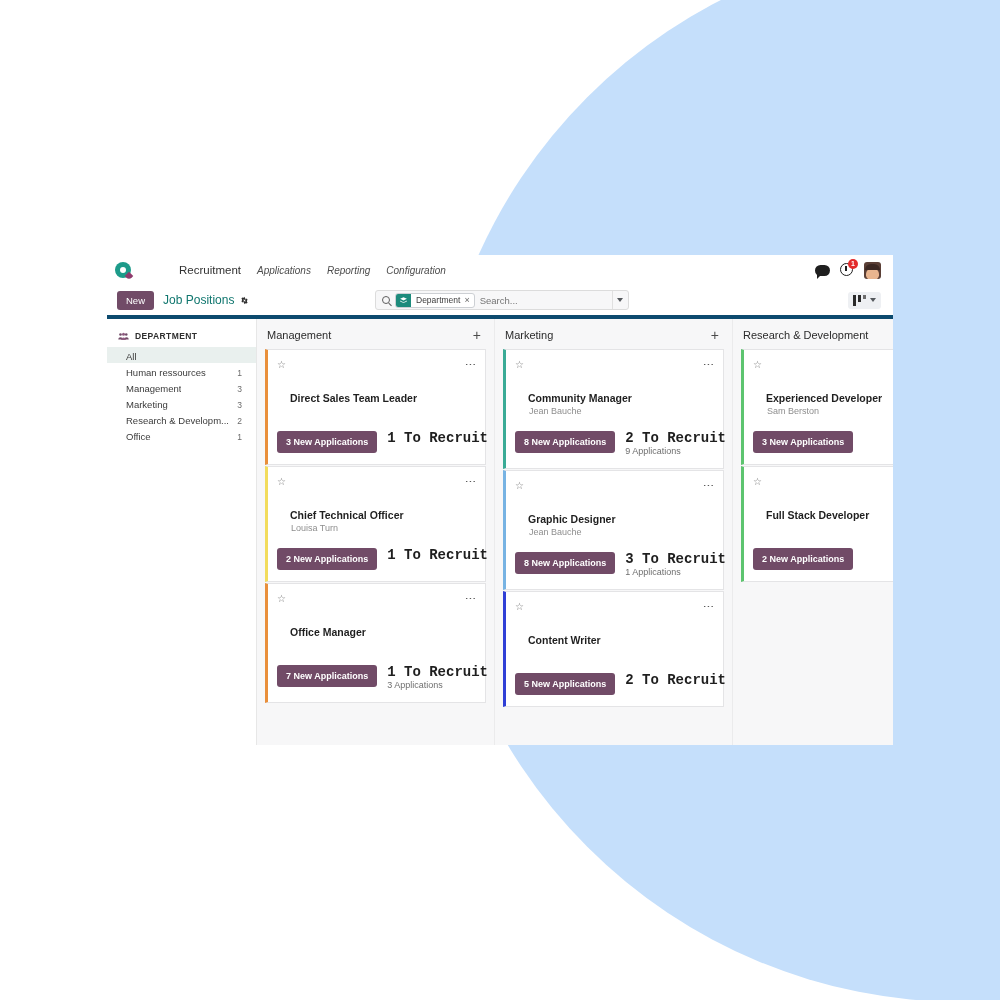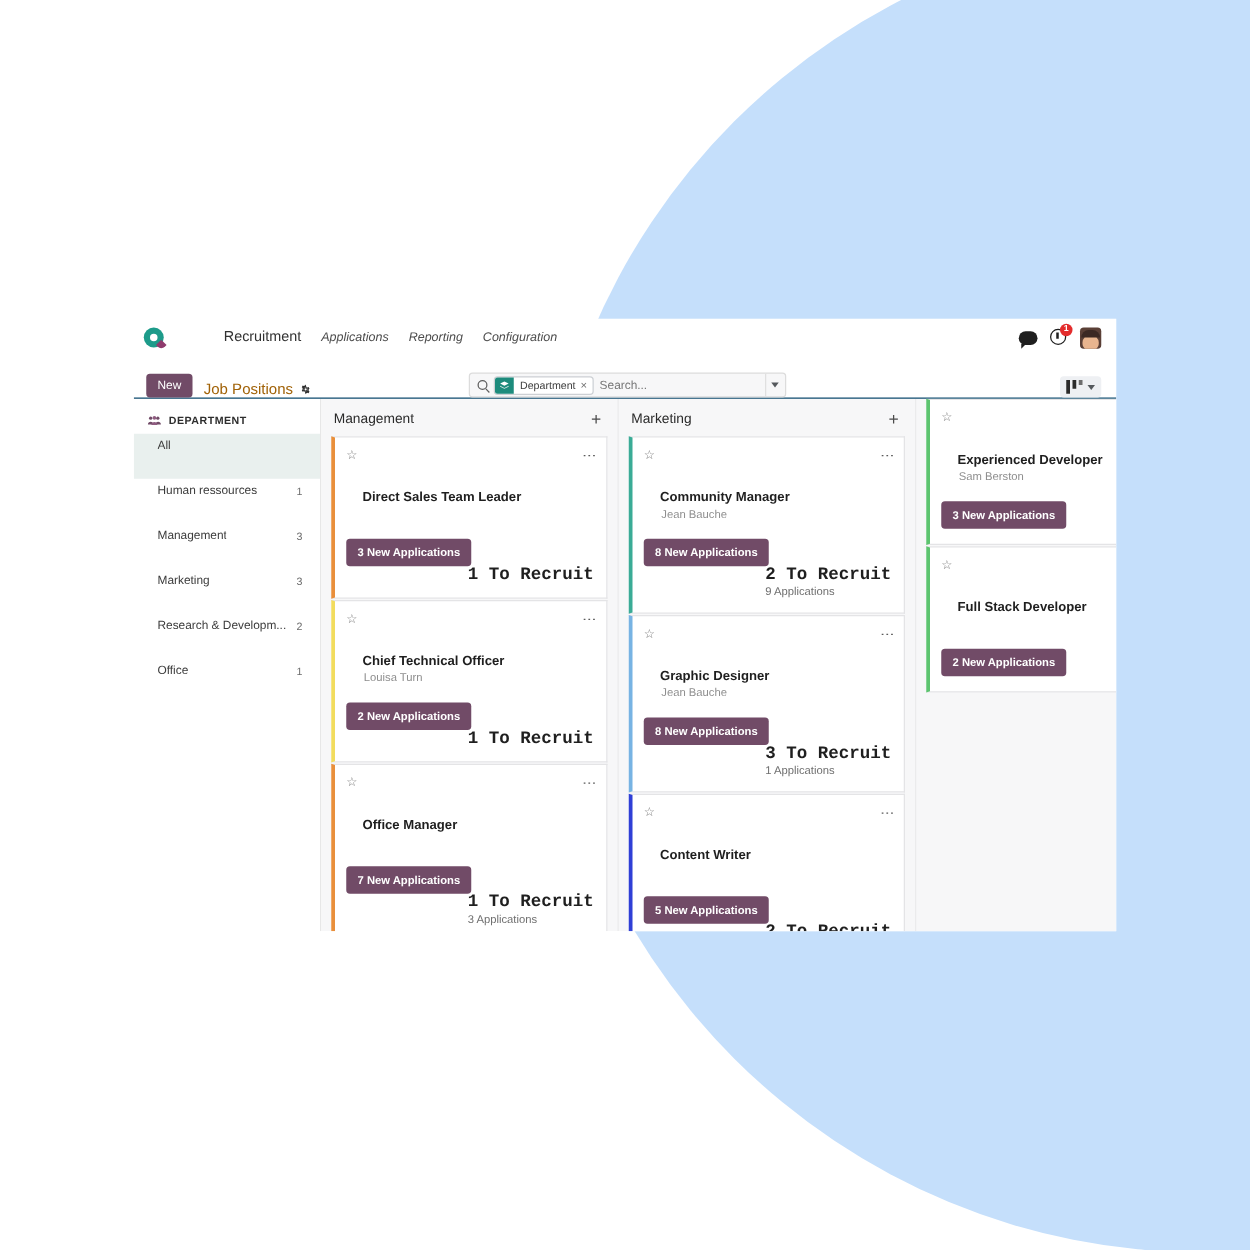--- a/index.html
+++ b/index.html
@@ -158,41 +158,41 @@
     left: 1px; top: 2px;
     width: 15px; height: 6px;
     border-radius: 7px 7px 0 0;
     background: #3b2823;
   }
 
   
   .control-panel {
     height: 34px;
     background: #ffffff;
-    border-bottom: 1px solid #0c4a6e;
-    display: flex;
-    align-items: flex-end;
+    border-bottom: 4px solid #0c4a6e;
+    display: flex;
+    align-items: center;
     padding: 0 10px;
     flex: 0 0 auto;
     position: relative;
   }
   .btn-new {
     background: #714b67;
     color: #ffffff;
     font-size: 9.5px;
     padding: 4px 9px;
     border-radius: 3px;
     border: none;
     font-weight: 400;
     cursor: pointer;
     white-space: nowrap;
   }
   .breadcrumb {
     font-size: 12px;
-    color: #a16207;
+    color: #0f766e;
     margin-left: 9px;
     display: flex;
     align-items: center;
     gap: 6px;
     white-space: nowrap;
   }
   .gear-icon {
     display: inline-block;
     width: 9px; height: 9px;
     position: relative;
@@ -332,21 +332,21 @@
     letter-spacing: 0.4px;
     color: #2e2e2e;
   }
   .people-icon { display:block; }
   .sidebar-item {
     display: flex;
     align-items: center;
     justify-content: space-between;
     font-size: 9.5px;
     color: #3b3b3b;
-    padding: 4px 14px 20px 19px;
+    padding: 4px 14px 0 19px;
     cursor: pointer;
     line-height: 12px;
   }
   .sidebar-item.active {
     background: #e9f0ee;
     font-weight: 400;
   }
   .sidebar-item .si-label {
     white-space: nowrap;
     overflow: hidden;
@@ -446,21 +446,20 @@
     font-size: 9px;
     color: #8e8e8e;
     margin: 2px 0 0 14px;
     line-height: 11px;
     min-height: 11px;
   }
   .card-bottom {
     display: flex;
     align-items: flex-start;
     margin-top: 14px;
-    flex-direction: column;
   }
   .pill {
     background: #714b67;
     color: #ffffff;
     font-size: 9px;
     font-weight: 700;
     padding: 6px 9px;
     border-radius: 3px;
     white-space: nowrap;
     cursor: pointer;
@@ -696,20 +695,23 @@
               <div class="card-bottom">
                 <span class="pill">5 New Applications</span>
                 <div class="card-stats">
                   <div class="stat-main">2 To Recruit</div>
                 </div>
               </div>
             </div>
           </div>
         </div>
         <div class="kanban-col">
+          <div class="col-header">
+            <span class="col-title">Research &amp; Development</span>
+          </div>
           <div class="col-cards">
             <div class="card" style="border-left-color: rgb(93, 196, 111);">
               <div class="card-top">
                 <span class="star">☆</span>
                 <span class="card-title">Experienced Developer</span>
               </div>
               <div class="card-sub">Sam Berston</div>
               <div class="card-bottom">
                 <span class="pill">3 New Applications</span>
                 <div class="card-stats"></div>

